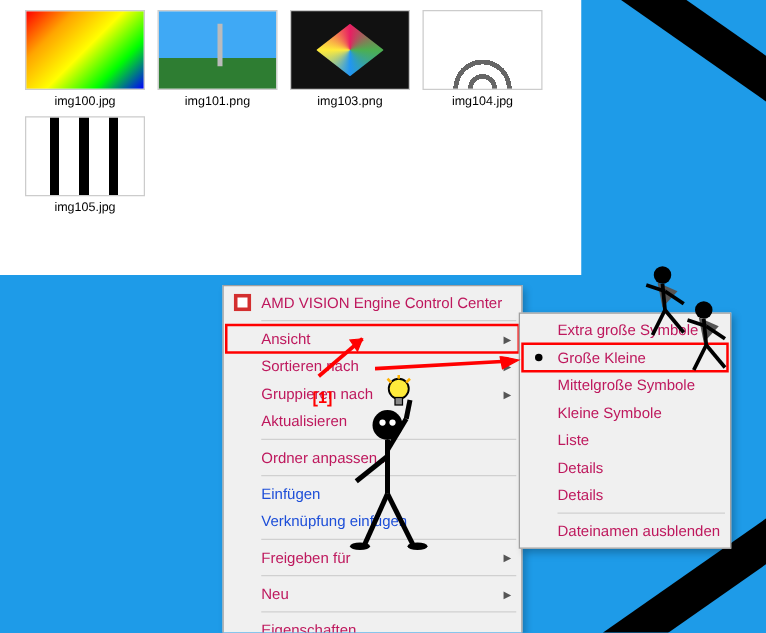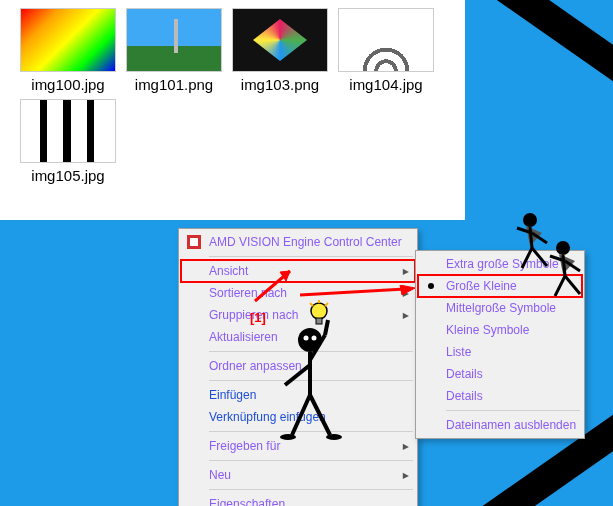--- a/index.html
+++ b/index.html
@@ -30,21 +30,21 @@
     .thumb {
       width: 100px;
       text-align: center;
     }
     .thumb-img {
       width: 96px;
       height: 64px;
       border: 1px solid #ccc;
       margin: 0 auto 4px;
     }
-    .thumb-label { color: #000; font-size: 15px; }
+    .thumb-label { color: #000; font-size: 10px; }
     .i100 { background: linear-gradient(135deg,#ff0000,#ffa500,#ffff00,#00ff00,#0000ff); }
     .i101 { background: linear-gradient(#3fa9f5 60%, #2e7d32 60%); position:relative; }
     .i101::after { content:""; position:absolute; left:50%; top:10px; width:4px; height:34px; background:#bbb; }
     .i102 { background: radial-gradient(circle at 30% 30%, #ffd54f 0 30%, #c68400 30% 40%, #ffd54f 40% 55%, #c68400 55% 65%, #ffd54f 65%); }
     .i103 { background: #111; position:relative; }
     .i103::before { content:""; position:absolute; inset:10px 20px; background:conic-gradient(#e91e63,#4caf50,#2196f3,#ffeb3b,#e91e63); clip-path: polygon(50% 0,100% 50%,50% 100%,0 50%);}
     .i104 { background: radial-gradient(circle at 50% 100%, #fff 0 10%, #666 10% 15%, #fff 15% 25%, #666 25% 30%, #fff 30%); }
     .i105 { background: linear-gradient(90deg, #fff 0 20%, #000 20% 28%, #fff 28% 45%, #000 45% 53%, #fff 53% 70%, #000 70% 78%, #fff 78%); }
 
     .diag-stripe {
@@ -65,21 +65,21 @@
       font-size: 12px;
     }
     .context-menu { top: 228px; left: 178px; width: 240px; }
     .submenu { top: 250px; left: 415px; width: 170px; }
     .menu-item {
       display: flex;
       align-items: center;
       height: 22px;
       padding: 0 20px 0 28px;
       position: relative;
-      color: #8b5cf6;
+      color: #be185d;
       white-space: nowrap;
     }
     .menu-item.disabled { color: #1d4ed8; }
     .menu-item.has-sub::after {
       content: "▶";
       position: absolute;
       right: 6px;
       font-size: 8px;
       color: #555;
     }

